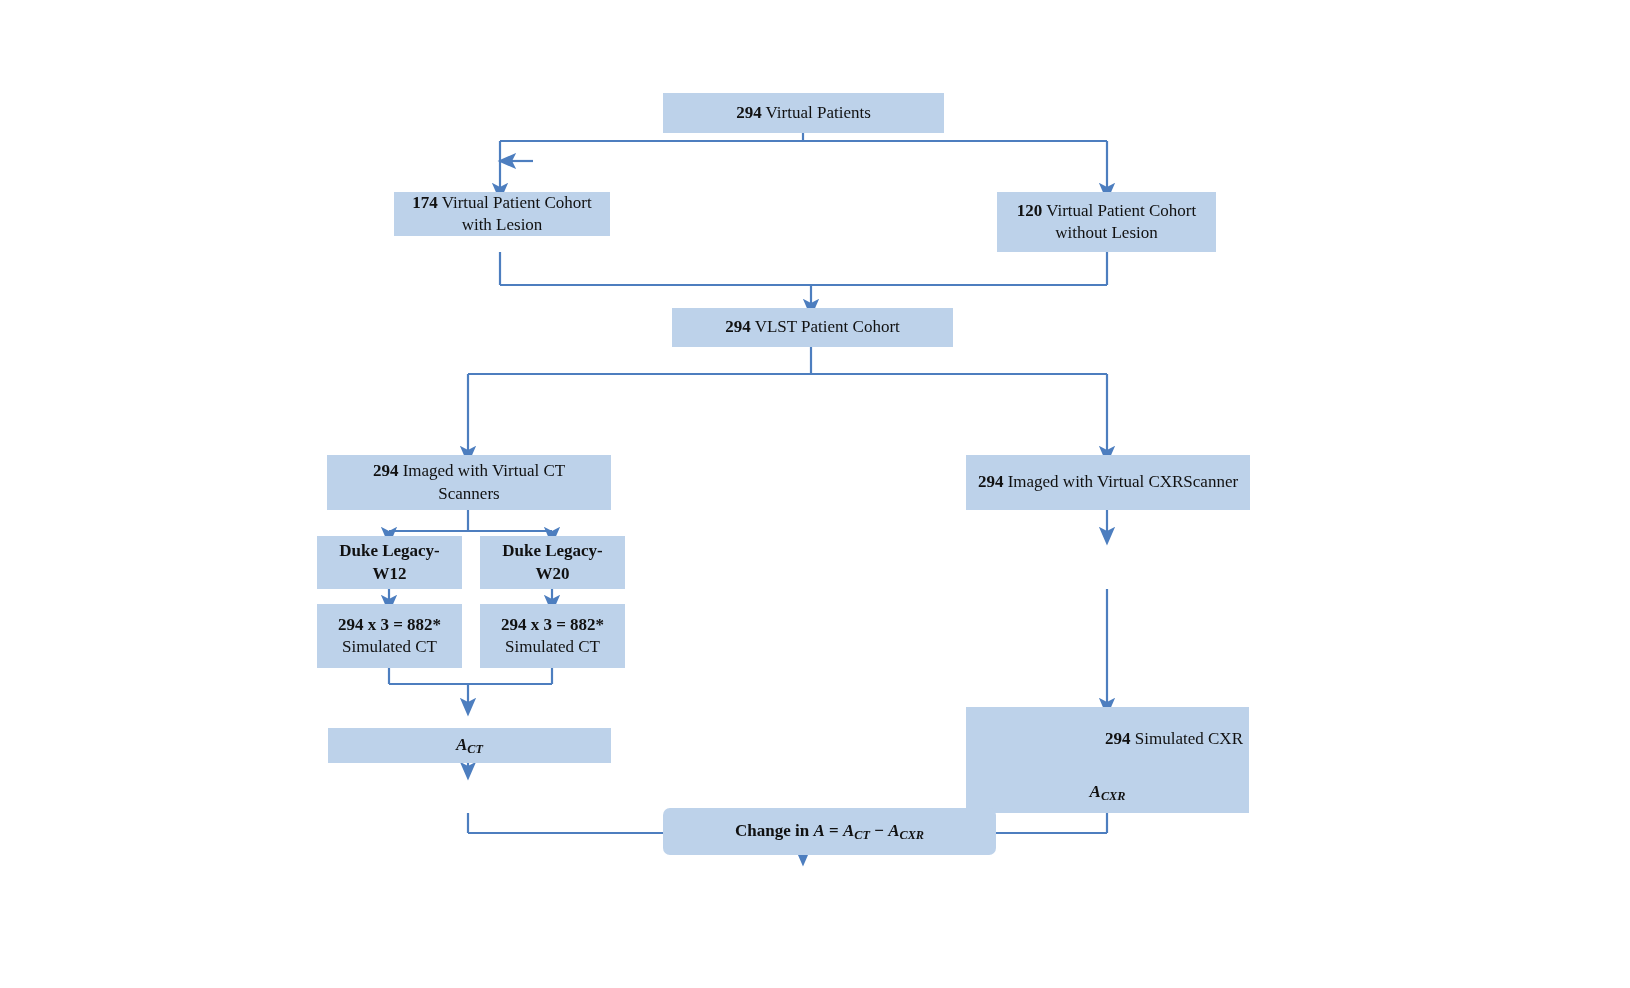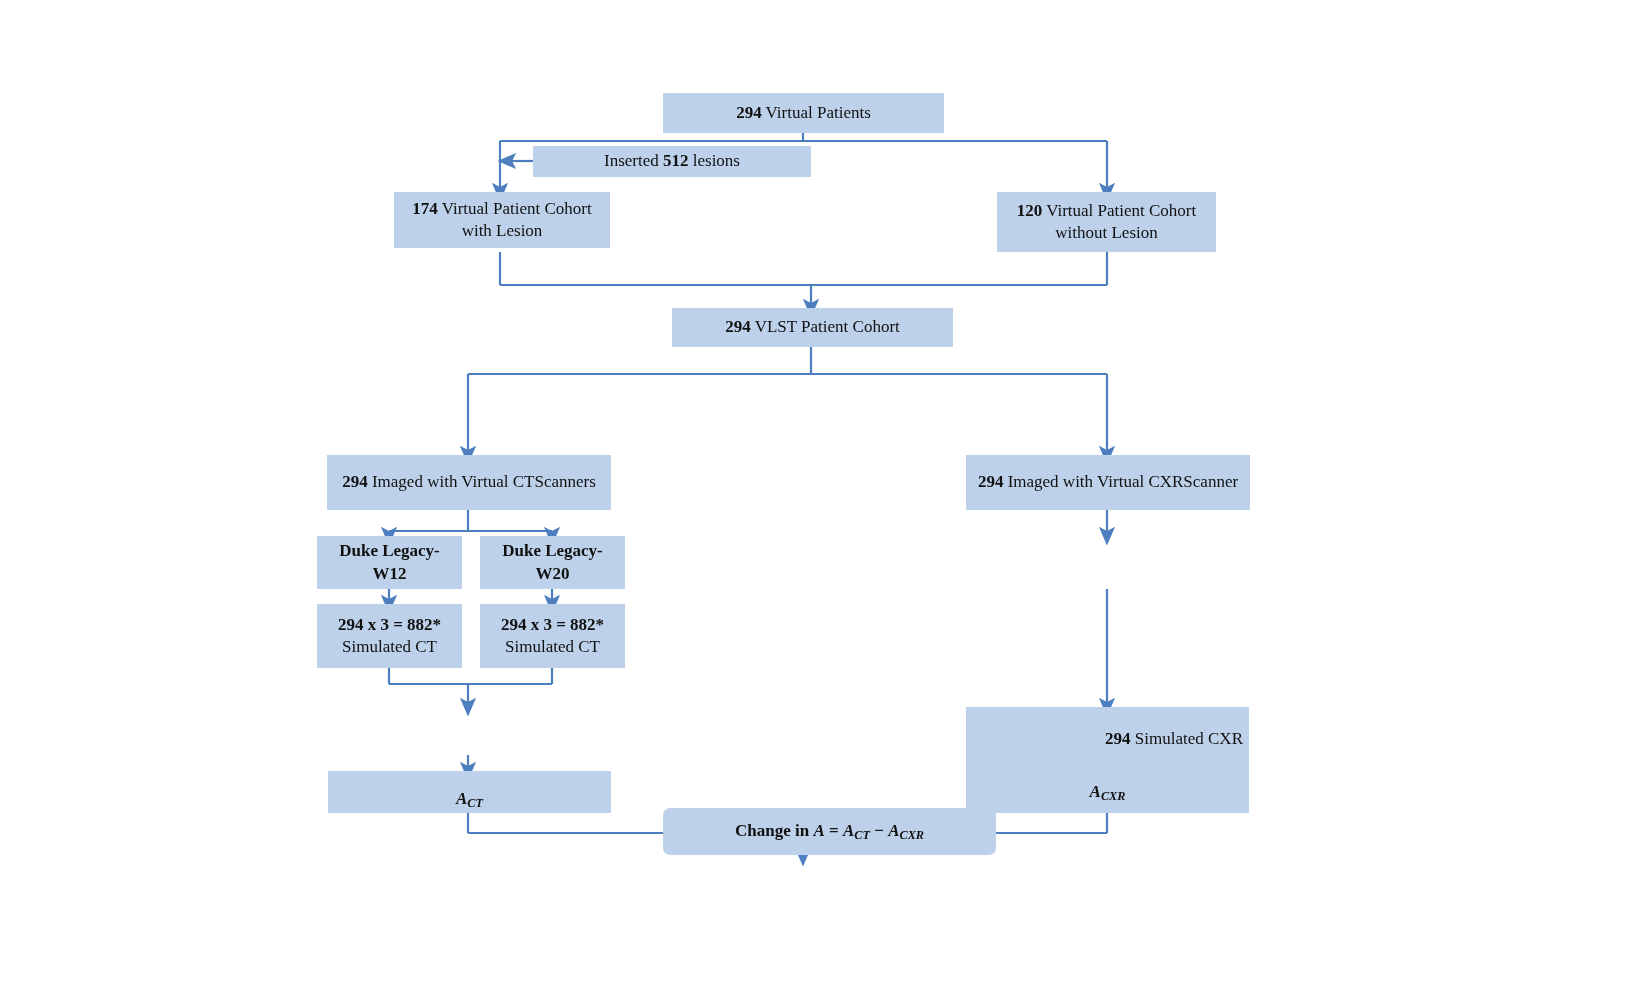--- a/index.html
+++ b/index.html
@@ -111,47 +111,42 @@
     <path class="ln" d="M468,833 L1107,833"></path>
     <path class="ln" d="M803,833 L803,857" marker-end="url(#ah)"></path>
   </svg>
 
   <div class="node" style="left:663px; top:73px; width:281px; height:40px;margin-top:20px;">
     <span>
       <span class="b">294</span><span> Virtual Patients</span>
     </span>
   </div>
 
-  <div class="node" style="left:533px; top:146px; width:278px; height:31px;">
-    <span>
-      <span>Inserted </span><span class="b">512</span><span> lesions</span>
-    </span>
-  </div>
-
-  <div class="node" style="left:394px; top:192px; width:216px; height:56px; flex-direction:column;">
+
+  <div class="node" style="left:394px; top:192px; width:216px; height:44px; flex-direction:column;">
     <span>
       <span class="b">174</span><span> Virtual Patient Cohort</span>
     </span>
     <span>with Lesion</span>
   </div>
 
   <div class="node" style="left:997px; top:192px; width:219px; height:60px; flex-direction:column;">
     <span>
       <span class="b">120</span><span> Virtual Patient Cohort</span>
     </span>
     <span>without Lesion</span>
   </div>
 
   <div class="node" style="left:672px; top:308px; width:281px; height:39px;justify-content:center;">
     <span>
       <span class="b">294</span><span> VLST Patient Cohort</span>
     </span>
   </div>
 
-  <div class="node" style="left:327px; top:455px; width:284px; height:55px; flex-direction:row;">
+  <div class="node" style="left:327px; top:455px; width:284px; height:55px; flex-direction:column;">
     <span>
       <span class="b">294</span><span> Imaged with Virtual CT</span>
     </span>
     <span>Scanners</span>
   </div>
 
   <div class="node" style="left:966px; top:455px; width:284px; height:55px; flex-direction:row;">
     <span>
       <span class="b">294</span><span> Imaged with Virtual CXR</span>
     </span>
@@ -179,21 +174,21 @@
     <span>Simulated CT</span>
   </div>
 
 
   <div class="node" style="left:966px; top:707px; width:283px; height:65px;justify-content:flex-end;">
     <span>
       <span class="b">294</span><span> Simulated CXR</span>
     </span>
   </div>
 
-  <div class="node" style="left:328px; top:771px; width:283px; height:42px;align-items:flex-end;">
+  <div class="node" style="left:328px; top:728px; width:283px; height:35px;">
     <span>
       <span class="ital">A</span><sub>CT</sub>
     </span>
   </div>
 
   <div class="node" style="left:966px; top:771px; width:283px; height:42px;">
     <span>
       <span class="ital">A</span><sub>CXR</sub>
     </span>
   </div>

